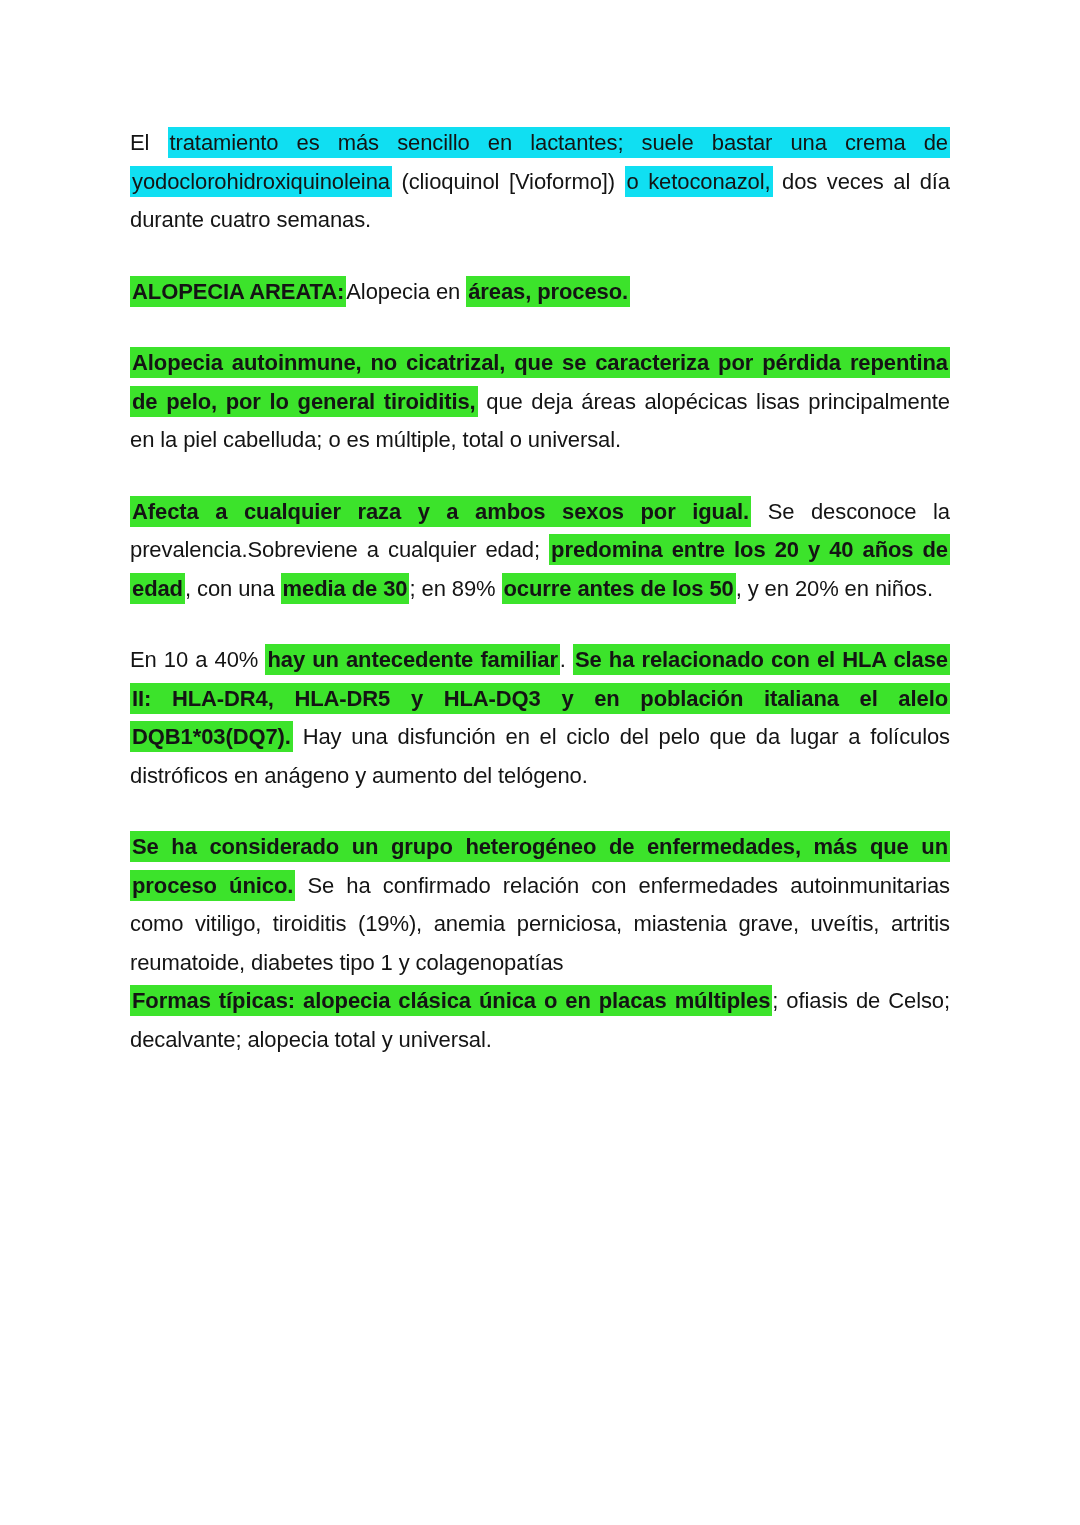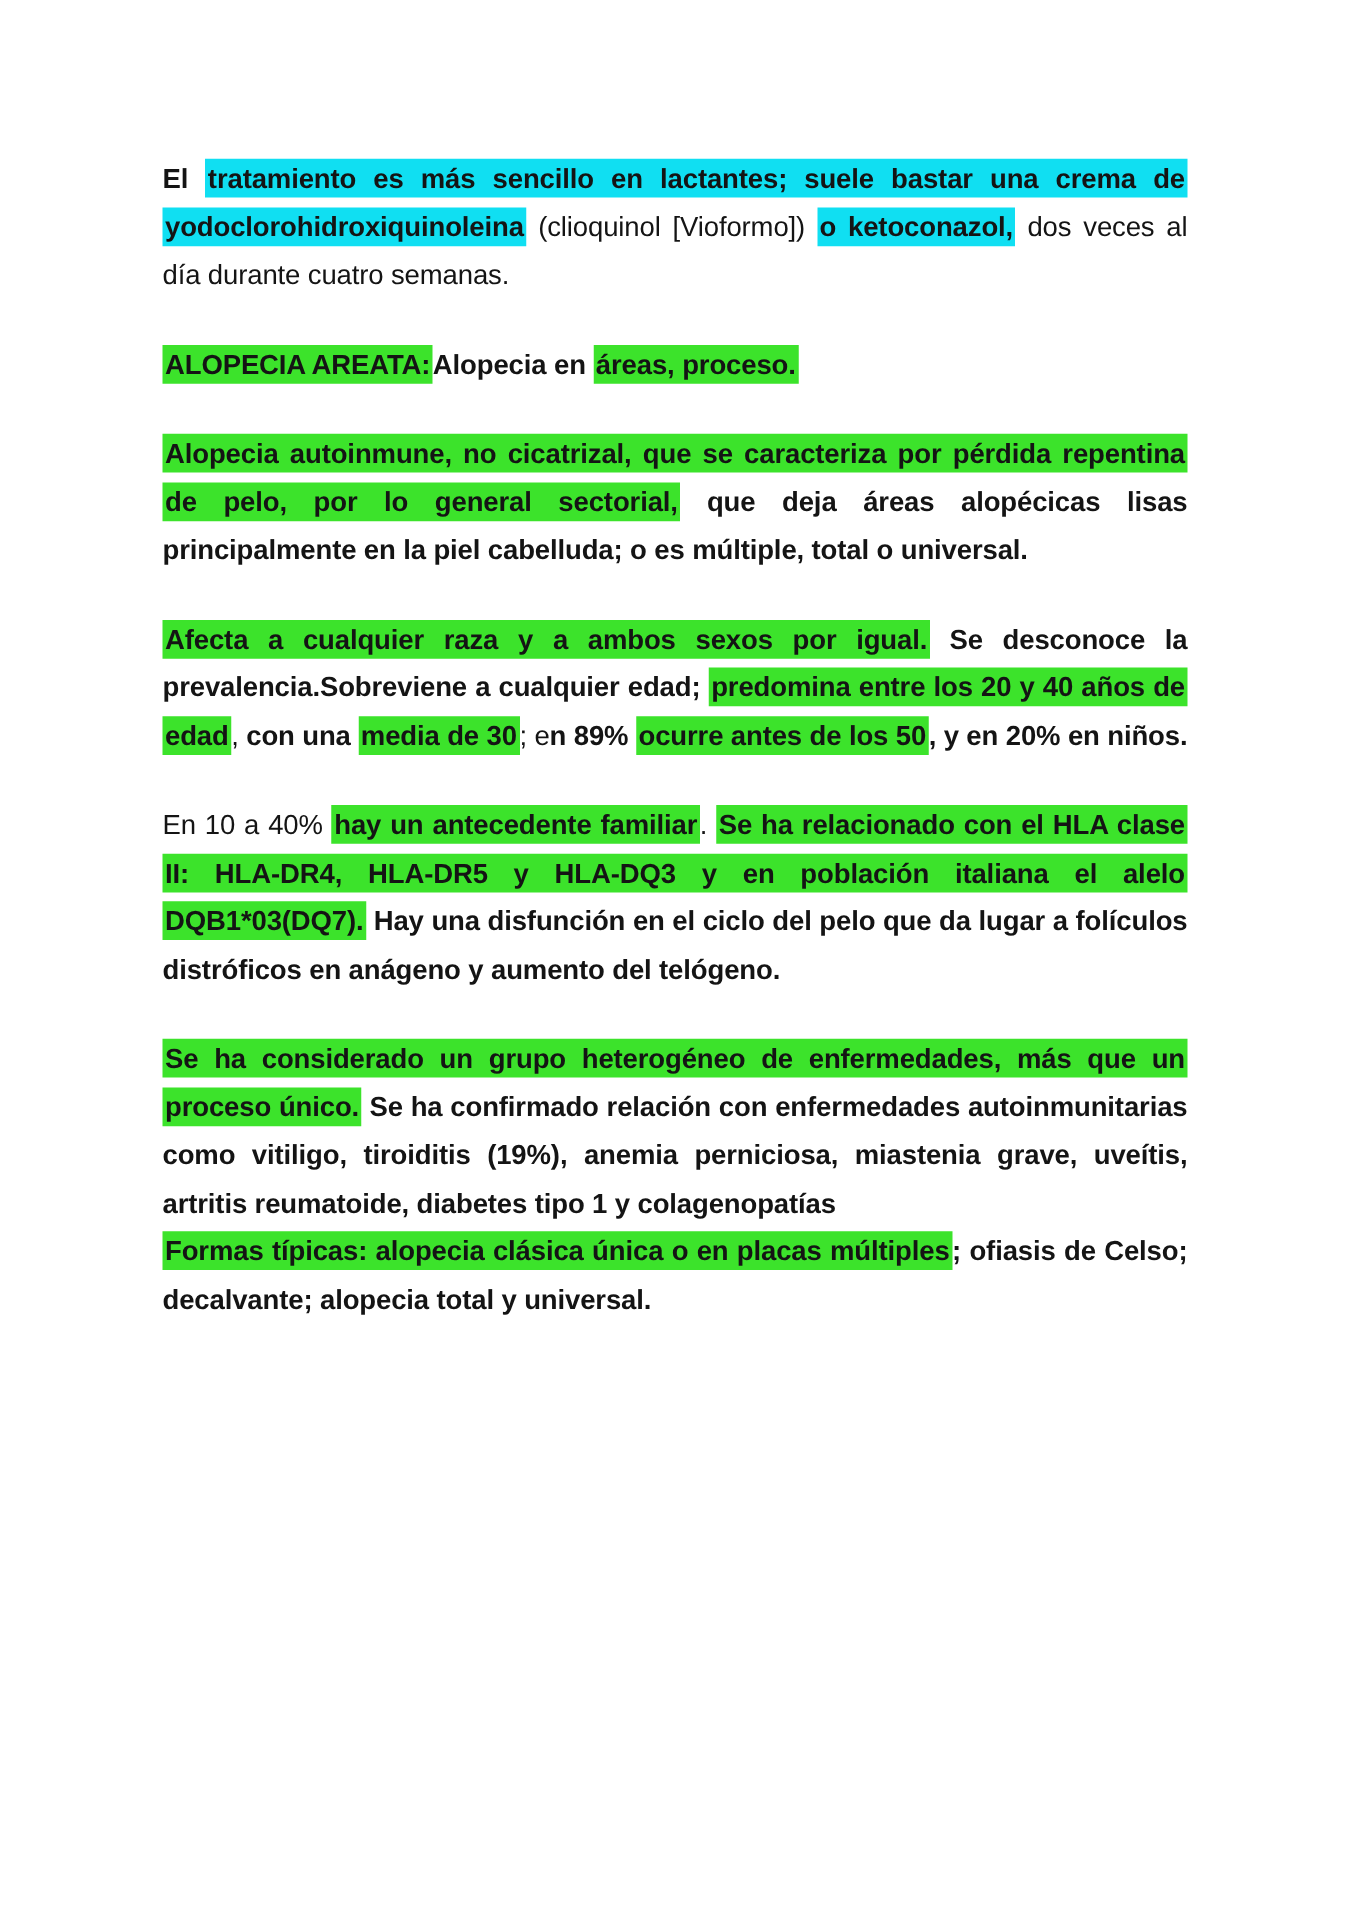--- a/index.html
+++ b/index.html
@@ -19,43 +19,43 @@
   .doc{
     font-family:"Liberation Sans", sans-serif;
     font-size:22px;
     line-height:38.5px;
     color:var(--ink);
     text-align:justify;
     letter-spacing:-0.1px;
   }
   p.para{margin:0 0 33px 0;}
   p.para.tight{margin:0;}
-  .run-regular{font-weight:700;}
+  .run-regular{font-weight:400;}
   .run-bold{font-weight:400;}
   .run-hl-cyan{
-    font-weight:700;
+    font-weight:400;
     background:var(--hl-cyan);
     padding:3px 2px;
     -webkit-box-decoration-break:clone;
     box-decoration-break:clone;
   }
   .run-hl-green{
     font-weight:700;
     background:var(--hl-green);
     padding:3px 2px;
     -webkit-box-decoration-break:clone;
     box-decoration-break:clone;
   }
 </style>
 </head>
 <body>
 
 <div class="page">
   <div class="doc">
       <p class="para"><span class="run-regular">El </span><span class="run-hl-cyan">tratamiento es más sencillo en lactantes; suele bastar una crema de yodoclorohidroxiquinoleina</span><span class="run-bold"> (clioquinol [Vioformo]) </span><span class="run-hl-cyan">o ketoconazol,</span><span class="run-bold"> dos veces al día durante cuatro semanas.</span></p>
       <p class="para"><span class="run-hl-green">ALOPECIA AREATA:</span><span class="run-regular">Alopecia en </span><span class="run-hl-green">áreas, proceso.</span></p>
-      <p class="para"><span class="run-hl-green">Alopecia autoinmune, no cicatrizal, que se caracteriza por pérdida repentina de pelo, por lo general sectorial,</span><span class="run-regular"> que deja áreas alopécicas lisas principalmente en la piel cabelluda; o es múltiple, total o universal.</span></p>
+      <p class="para"><span class="run-hl-green">Alopecia autoinmune, no cicatrizal, que se caracteriza por pérdida repentina de pelo, por lo general tiroiditis,</span><span class="run-regular"> que deja áreas alopécicas lisas principalmente en la piel cabelluda; o es múltiple, total o universal.</span></p>
       <p class="para"><span class="run-hl-green">Afecta a cualquier raza y a ambos sexos por igual.</span><span class="run-regular"> Se desconoce la prevalencia.Sobreviene a cualquier edad; </span><span class="run-hl-green">predomina entre los 20 y 40 años de edad</span><span class="run-bold">,</span><span class="run-regular"> con una </span><span class="run-hl-green">media de 30</span><span class="run-bold">; e</span><span class="run-regular">n 89% </span><span class="run-hl-green">ocurre antes de los 50</span><span class="run-regular">, y en 20% en niños.</span></p>
       <p class="para"><span class="run-bold">En 10 a 40% </span><span class="run-hl-green">hay un antecedente familiar</span><span class="run-bold">. </span><span class="run-hl-green">Se ha relacionado con el HLA clase II: HLA-DR4, HLA-DR5 y HLA-DQ3 y en población italiana el alelo DQB1*03(DQ7).</span><span class="run-regular"> Hay una disfunción en el ciclo del pelo que da lugar a folículos distróficos en anágeno y aumento del telógeno.</span></p>
       <p class="para tight"><span class="run-hl-green">Se ha considerado un grupo heterogéneo de enfermedades, más que un proceso único.</span><span class="run-regular"> Se ha confirmado relación con enfermedades autoinmunitarias como vitiligo, tiroiditis (19%), anemia perniciosa, miastenia grave, uveítis, artritis reumatoide, diabetes tipo 1 y colagenopatías</span></p>
       <p class="para"><span class="run-hl-green">Formas típicas: alopecia clásica única o en placas múltiples</span><span class="run-regular">; ofiasis de Celso; decalvante; alopecia total y universal.</span></p>
     </div>
 </div>
 
 </body></html>

